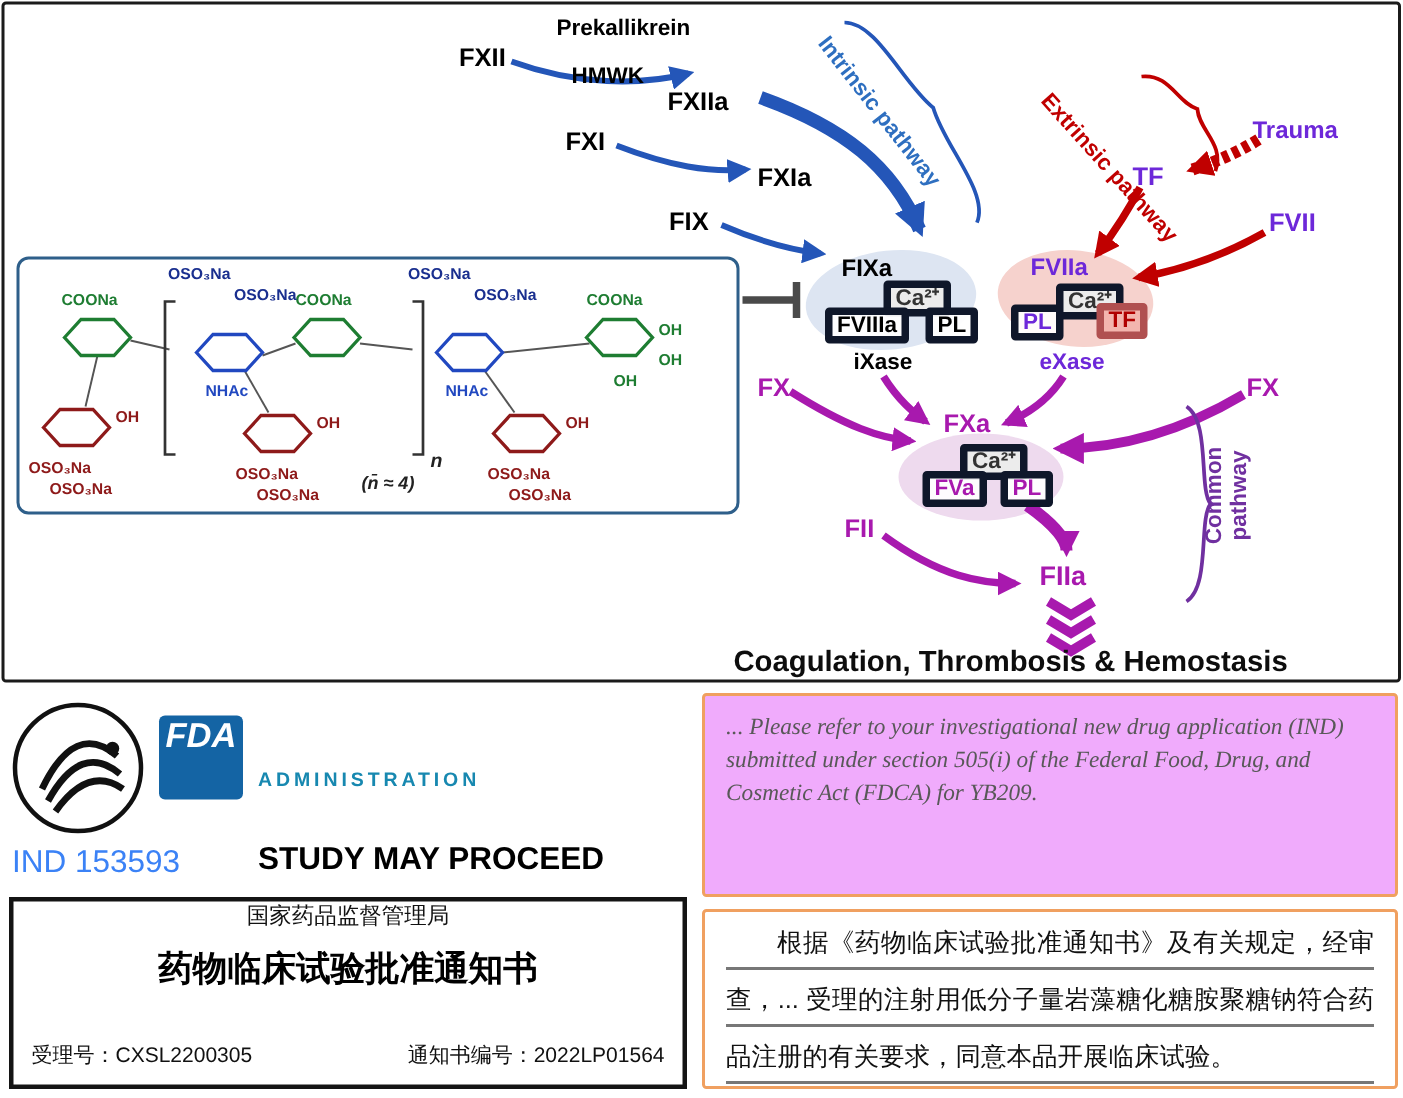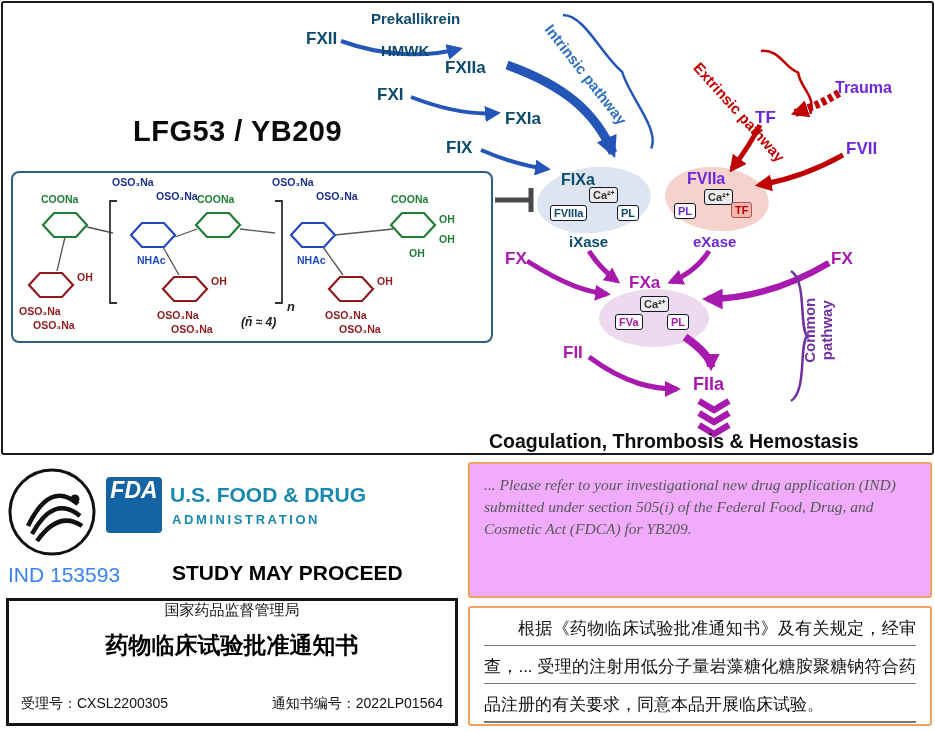--- a/index.html
+++ b/index.html
@@ -3,25 +3,25 @@
 <meta charset="utf-8">
 <style>
   *{margin:0;padding:0;box-sizing:border-box}
   html,body{background:#fff}
   body{font-family:"Liberation Sans",sans-serif;color:#111}
   .stage{position:relative;width:935px;height:732px;background:#fff;overflow:hidden}
 
   
   .cascade{position:absolute;left:1px;top:1px;width:933px;height:454px;border:2px solid #1b1b1b;border-radius:3px;background:#fff}
   .lab{position:absolute;font-weight:700;white-space:nowrap;line-height:1}
-  .blue{color:#0c4a6e}.red{color:#6d28d9}.pur{color:#a819ae}
+  .blue{color:#000000}.red{color:#6d28d9}.pur{color:#a819ae}
   .f17{font-size:17px}.f15{font-size:15px}.f16{font-size:16px}.f18{font-size:18px}
   .rot{position:absolute;font-weight:700;white-space:nowrap;transform-origin:0 0}
   .ellipse{position:absolute;border-radius:50%}
-  .chip{position:absolute;font-size:11px;font-weight:700;border:1px solid #0f172a;background:rgba(255,255,255,.92);padding:1px 3px;border-radius:3px;line-height:12px}
+  .chip{position:absolute;font-size:15px;font-weight:700;border:5px solid #0f172a;background:rgba(255,255,255,.92);padding:1px 3px;border-radius:3px;line-height:12px}
   .chip.gray{background:#ececec;color:#333}
   .chip.tf{background:#f3b5ae;border-color:#b05050;color:#b00000}
   .title{position:absolute;left:130px;top:112px;font-size:29px;font-weight:800;letter-spacing:.5px;color:#0a0a0a}
   .outcome{position:absolute;left:486px;top:427px;font-size:19.5px;font-weight:600;color:#0d0d0d;white-space:nowrap}
   .structbox{position:absolute;left:8px;top:168px;width:482px;height:172px;border:2px solid #2e5f8a;border-radius:8px;background:#fff}
   .common-label{position:absolute;left:775px;top:310px;width:80px;text-align:center;font-weight:700;font-size:15px;color:#7030a0;line-height:1.15;transform:rotate(-90deg)}
   svg text{font-family:"Liberation Sans",sans-serif}
 
   
   .fda-square{position:absolute;left:106px;top:477px;width:56px;height:56px;background:#1464a4;border-radius:4px;color:#fff;font-weight:800;font-style:italic;font-size:23px;display:flex;justify-content:center}
@@ -137,21 +137,20 @@
     <div class="lab pur f17" style="left:502px;top:247px">FX</div>
     <div class="lab pur f17" style="left:828px;top:247px">FX</div>
     <div class="lab pur f17" style="left:626px;top:271px">FXa</div>
     <div class="chip gray" style="left:637px;top:293px">Ca²⁺</div>
     <div class="chip pur" style="left:612px;top:311px">FVa</div>
     <div class="chip pur" style="left:664px;top:311px">PL</div>
     <div class="lab pur f17" style="left:560px;top:341px">FII</div>
     <div class="lab pur f18" style="left:690px;top:372px">FIIa</div>
     <div class="common-label">Common pathway</div>
 
-    <div class="title">LFG53 / YB209</div>
     <div class="outcome">Coagulation, Thrombosis &amp; Hemostasis</div>
 
     <div class="structbox">
       <svg width="478" height="168" viewBox="0 0 478 168">
         <g stroke="#555" stroke-width="1.3">
           <line x1="74" y1="54" x2="100" y2="60"></line>
             <line x1="52" y1="64" x2="44" y2="98"></line>
           <line x1="162" y1="64" x2="184" y2="56"></line>
             <line x1="150" y1="74" x2="166" y2="102"></line>
           <line x1="227" y1="56" x2="262" y2="60"></line>
@@ -205,21 +204,20 @@
     <circle cx="46" cy="46" r="42" fill="none" stroke="#111" stroke-width="3"></circle>
     <path d="M22,60 Q44,14 72,38" stroke="#111" stroke-width="4.5" fill="none"></path>
     <path d="M26,68 Q48,28 74,50" stroke="#111" stroke-width="4.5" fill="none"></path>
     <path d="M31,75 Q53,44 76,60" stroke="#111" stroke-width="4.5" fill="none"></path>
     <circle cx="69" cy="33" r="4.5" fill="#111"></circle>
   </svg>
 
   <div class="fda-square">
       <span>FDA</span>
     </div>
-  <div class="fda-name1">U.S. FOOD &amp; DRUG</div>
   <div class="fda-name2">ADMINISTRATION</div>
   <div class="ind">IND 153593</div>
   <div class="proceed">STUDY MAY PROCEED</div>
 
   <div class="nmpa-box">
     <div class="nmpa-agency">国家药品监督管理局</div>
     <div class="nmpa-title">药物临床试验批准通知书</div>
     <div class="nmpa-nums">
       <span>受理号：CXSL2200305</span>
       <span>通知书编号：2022LP01564</span>

